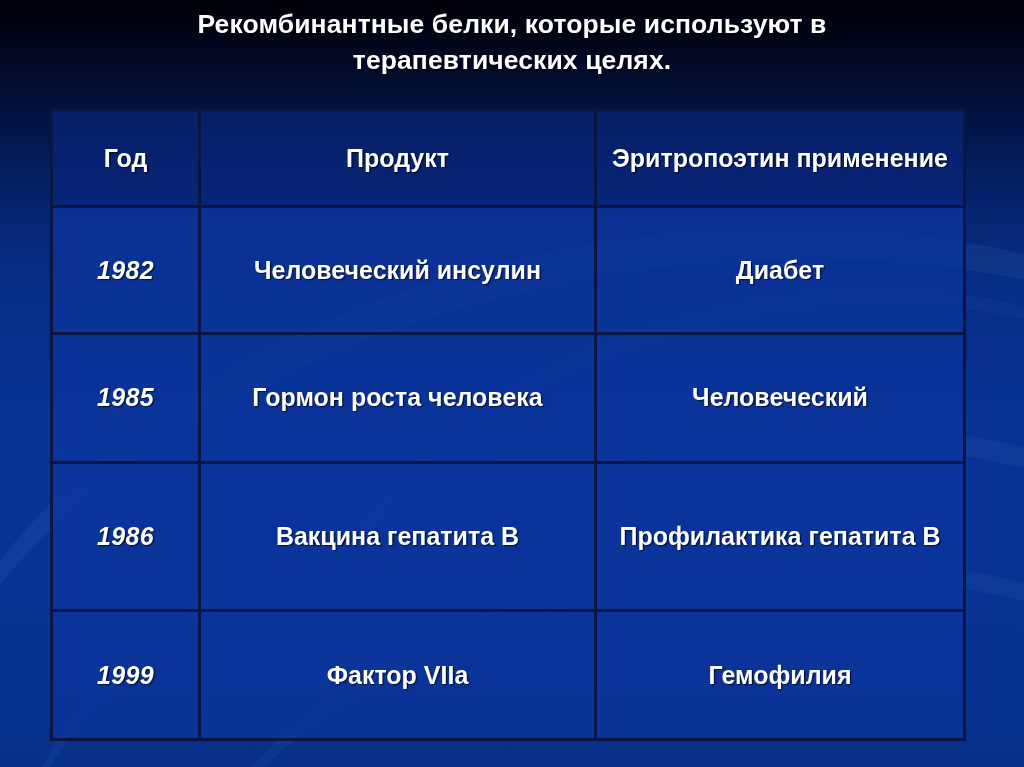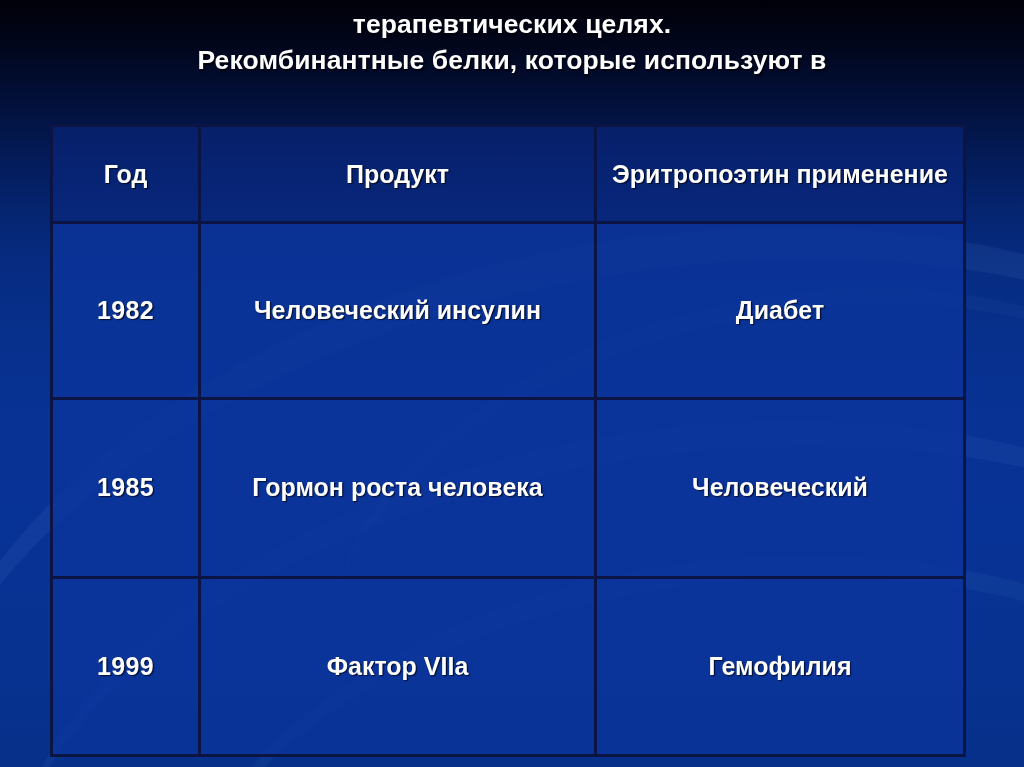--- a/index.html
+++ b/index.html
@@ -92,21 +92,21 @@
     letter-spacing: 0.1px;
     text-shadow: 1.5px 1.5px 1.5px rgba(0, 0, 10, 0.85);
     z-index: 4;
   }
   .title-line { display: block; white-space: nowrap; }
 
   
   .tbl-wrap {
     position: absolute;
     left: 50px;
-    top: 124px;
+    top: 108px;
     width: 822px;
     height: 633px;
     z-index: 3;
   }
   table.data {
     width: 100%;
     height: 100%;
     border-collapse: collapse;
     table-layout: fixed;
   }
@@ -134,37 +134,37 @@
   
   tr.r-head { height: 97px; }
   tr.r-1982 { height: 87px; }
   tr.r-1985 { height: 88px; }
   tr.r-1986 { height: 102px; }
   tr.r-1989 { height: 56px; }
   tr.r-1992 { height: 59px; }
   tr.r-1997 { height: 56px; }
   tr.r-1999 { height: 88px; }
 
-  td.year { letter-spacing: 0.3px; }
+  td.year { letter-spacing: 0.3px; font-style: italic; }
 </style>
 </head>
 <body>
 
 <div class="slide">
 
   <div class="swoosh-layer">
     <div class="swoosh swoosh-a"></div>
     <div class="swoosh swoosh-b"></div>
     <div class="swoosh swoosh-c"></div>
     <div class="swoosh swoosh-d"></div>
   </div>
 
   <div class="title">
+    <span class="title-line">Рекомбинантные белки, которые используют в</span>
     <span class="title-line">терапевтических целях.</span>
-    <span class="title-line">Рекомбинантные белки, которые используют в</span>
   </div>
 
   <div class="tbl-wrap">
     <table class="data">
       <colgroup>
         <col class="c-year">
         <col class="c-product">
         <col class="c-use">
       </colgroup>
       <thead>
@@ -178,20 +178,25 @@
         <tr class="r-1982">
           <td class="year">1982</td>
           <td>Человеческий инсулин</td>
           <td>Диабет</td>
         </tr>
         <tr class="r-1985">
           <td class="year">1985</td>
           <td>Гормон роста человека</td>
           <td>Человеческий</td>
         </tr>
+        <tr class="r-1986">
+          <td class="year">1986</td>
+          <td>Вакцина гепатита В</td>
+          <td>Профилактика гепатита В</td>
+        </tr>
         <tr class="r-1999">
           <td class="year">1999</td>
           <td>Фактор VIIa</td>
           <td>Гемофилия</td>
         </tr>
       </tbody>
     </table>
   </div>
 
 </div>

